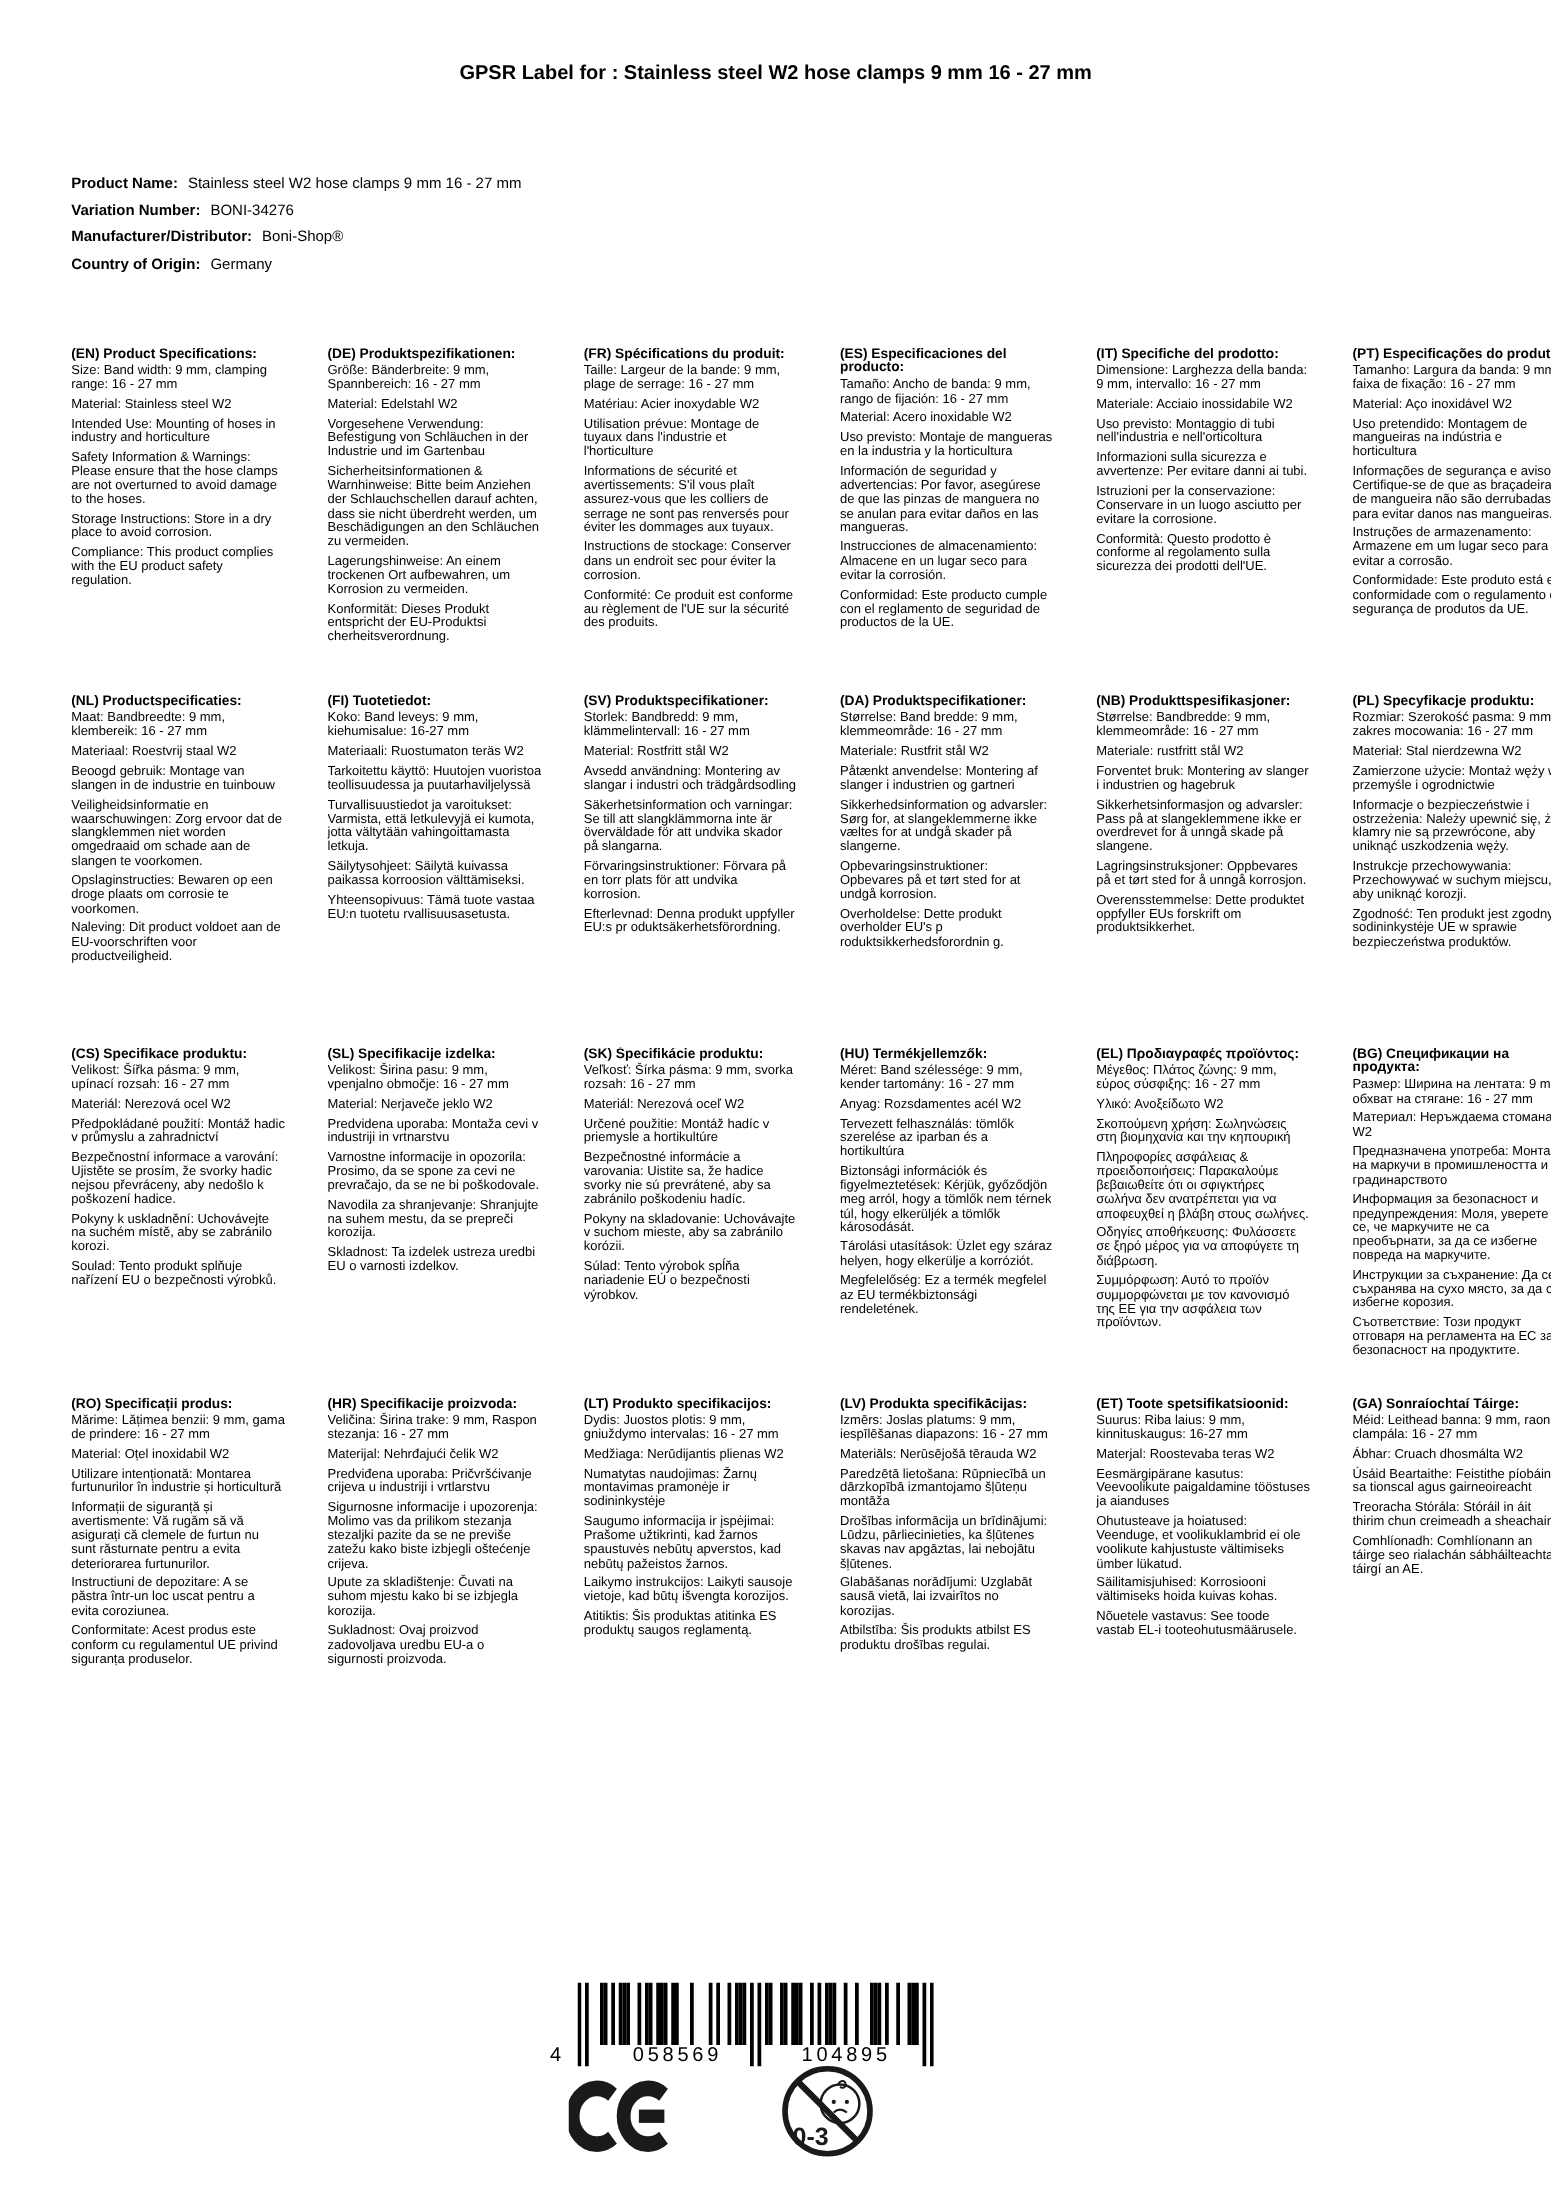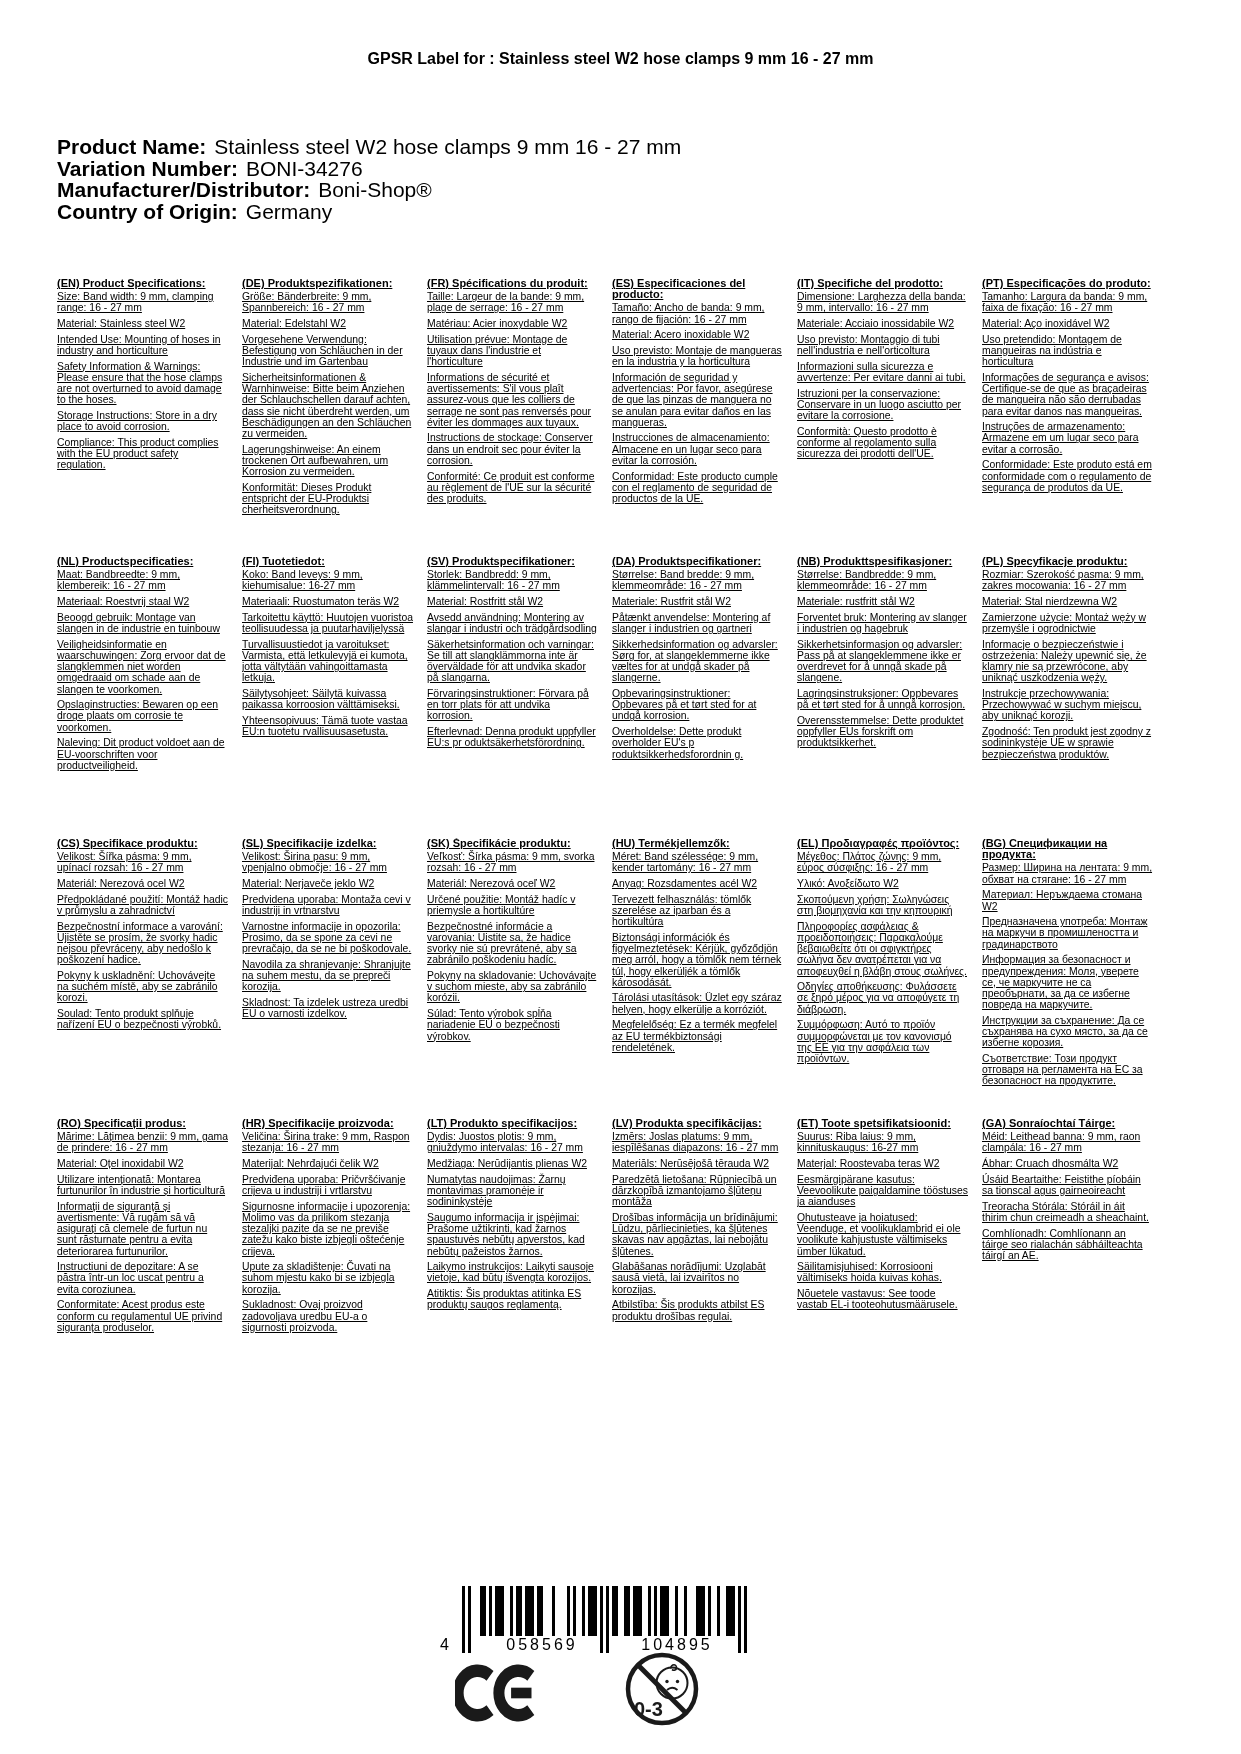--- a/index.html
+++ b/index.html
@@ -7,28 +7,27 @@
   body {
     width:1241px; height:1754px; position:relative;
     font-family:"Liberation Sans", sans-serif; color:#000;
   }
   .page-title {
     position:absolute; top:50px; left:0; width:100%;
     text-align:center; font-size:16px; font-weight:bold;
   }
   .product-info {
     position:absolute; top:136px; left:57px; width:1100px;
-    font-size:21px; line-height:21.5px;
+    font-size:12px; line-height:21.5px;
   }
   .pi-label { font-weight:bold; margin-right:8px; }
   .specs-grid {
     position:absolute; top:278px; left:57px; width:1156px;
-    display:grid; grid-template-columns:repeat(6,171px); column-gap:14px;
+    display:grid; grid-template-columns:repeat(6,171px); column-gap:34px;
     grid-template-rows:278px 282px 280px auto;
-    text-decoration:underline;
   }
   .spec-block { font-size:10.4px; line-height:11.2px; overflow:hidden; }
   .spec-heading { font-weight:bold; font-size:11px; margin-bottom:2px; }
   .spec-para { margin:0 0 4.5px 0; }
   .barcode-wrap { position:absolute; left:462px; top:1586px; width:285px; height:70px; }
   .bc-digit { position:absolute; font-size:16px; letter-spacing:3px; top:50px; }
   .bc-lead { left:-22px; letter-spacing:0; }
   .bc-left { left:10px; width:140px; text-align:center; }
   .bc-right { left:151px; width:128px; text-align:center; }
   .ce-wrap { position:absolute; left:455px; top:1663px; }

